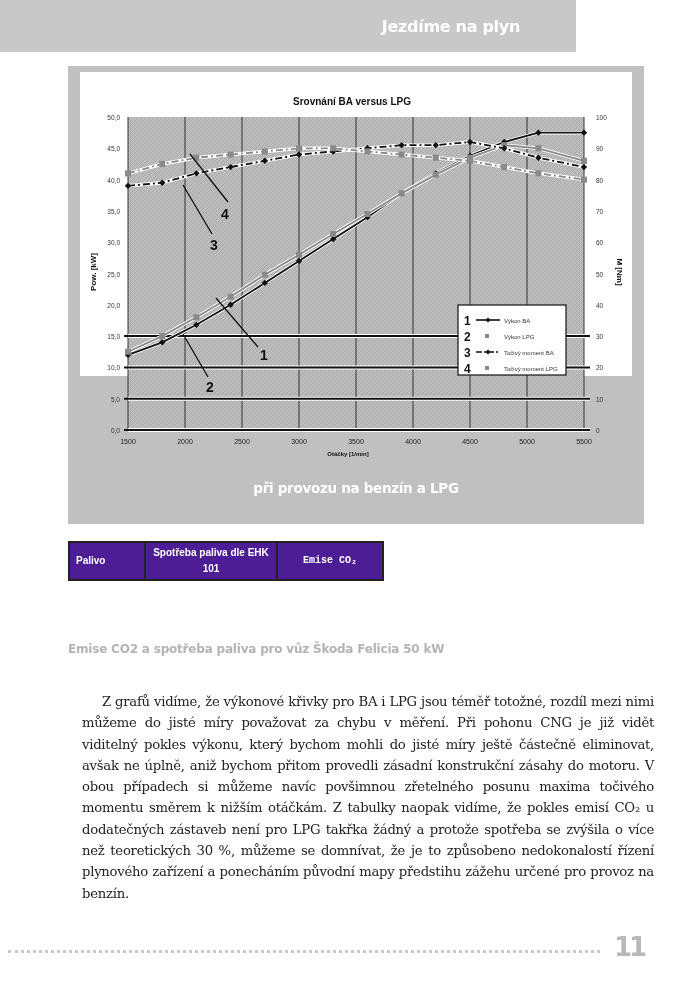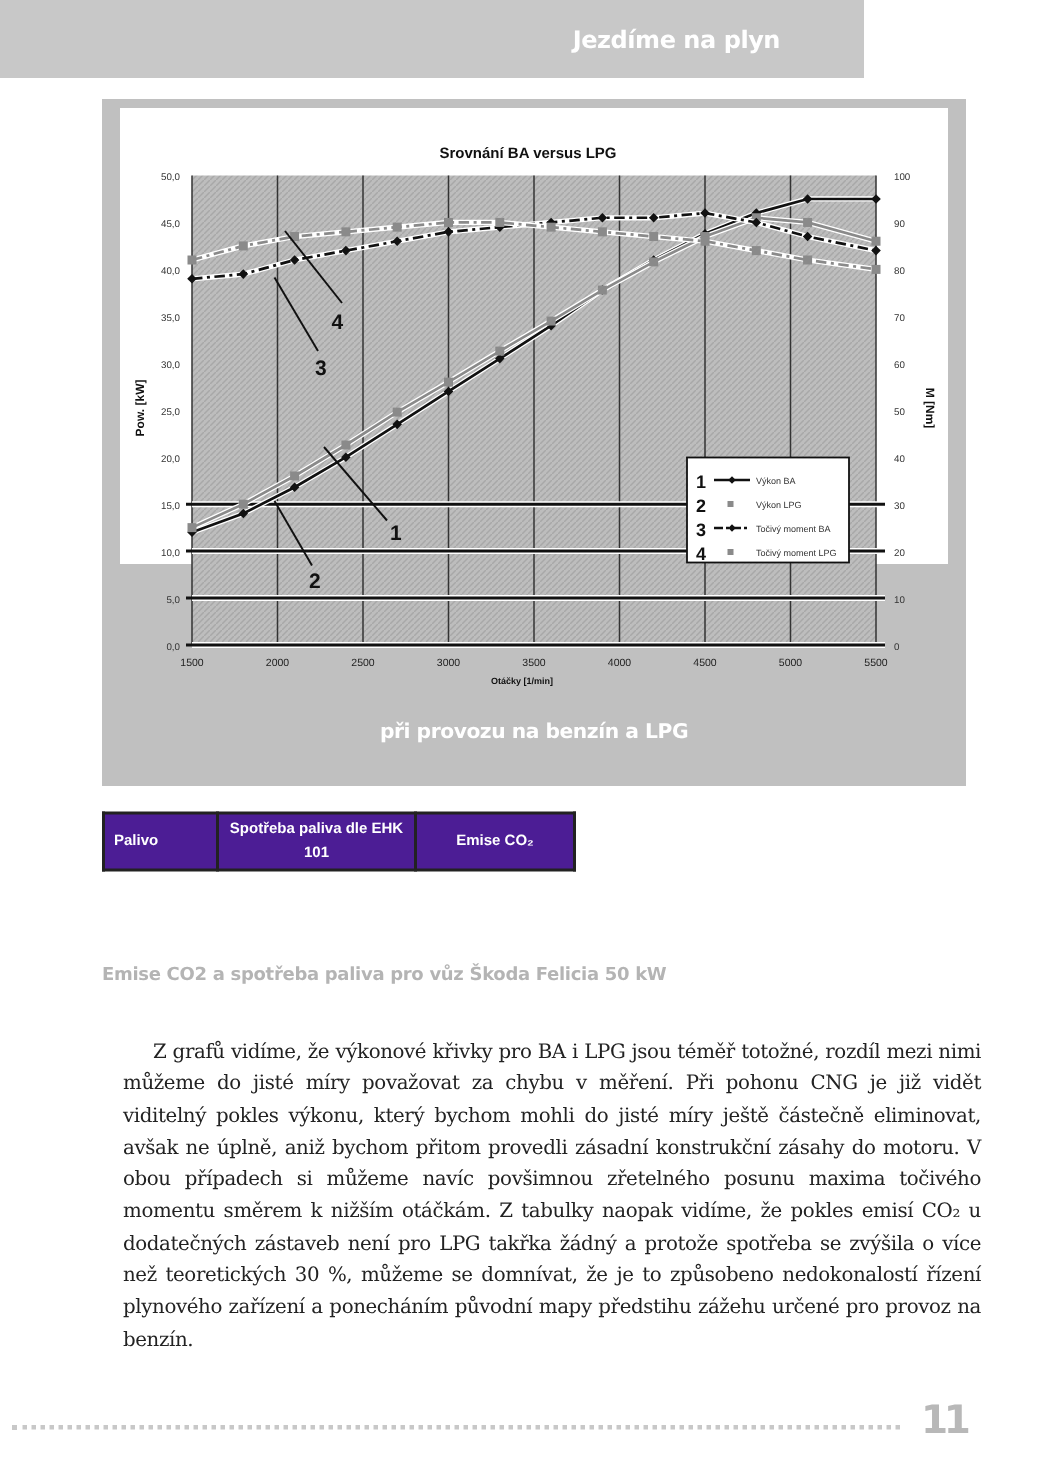--- a/index.html
+++ b/index.html
@@ -200,21 +200,21 @@
   <div class="fig-caption">
     <div>při provozu na benzín a LPG</div>
   </div>
 </div>
 
 <table class="data-table">
   <thead>
     <tr>
       <th style="width:62px;text-align:left;">Palivo</th>
       <th style="width:118px;">Spotřeba paliva dle EHK 101</th>
-      <th style="width:92px;">Emise CO₂</th>
+      <th style="width:92px;font-family:Liberation Mono, monospace;">Emise CO₂</th>
     </tr>
   </thead>
   <tbody>
   </tbody>
 </table>
 <div class="table-caption">Emise CO2 a spotřeba paliva pro vůz Škoda Felicia 50 kW</div>
 
 <p class="body-text">Z grafů vidíme, že výkonové křivky pro BA i LPG jsou téměř totožné, rozdíl mezi nimi můžeme do jisté míry považovat za chybu v měření. Při pohonu CNG je již vidět viditelný pokles výkonu, který bychom mohli do jisté míry ještě částečně eliminovat, avšak ne úplně, aniž bychom přitom provedli zásadní konstrukční zásahy do motoru. V obou případech si můžeme navíc povšimnou zřetelného posunu maxima točivého momentu směrem k nižším otáčkám. Z tabulky naopak vidíme, že pokles emisí CO₂ u dodatečných zástaveb není pro LPG takřka žádný a protože spotřeba se zvýšila o více než teoretických 30 %, můžeme se domnívat, že je to způsobeno nedokonalostí řízení plynového zařízení a ponecháním původní mapy předstihu zážehu určené pro provoz na benzín.</p>
 
 <div class="footer-dots"></div>

